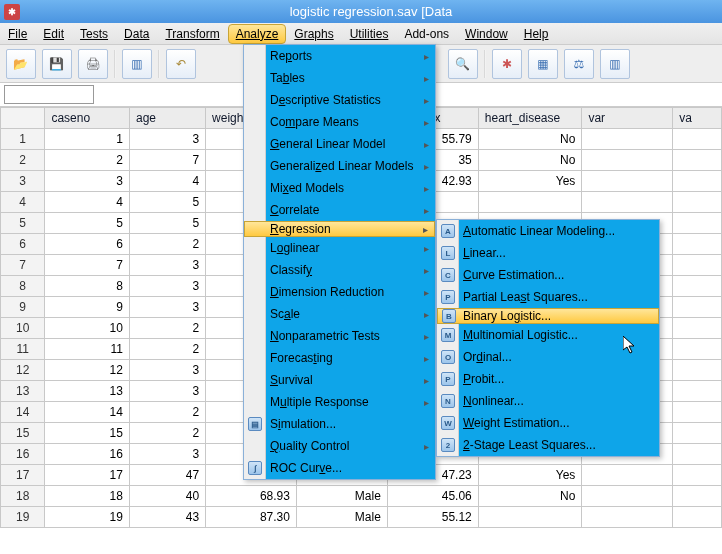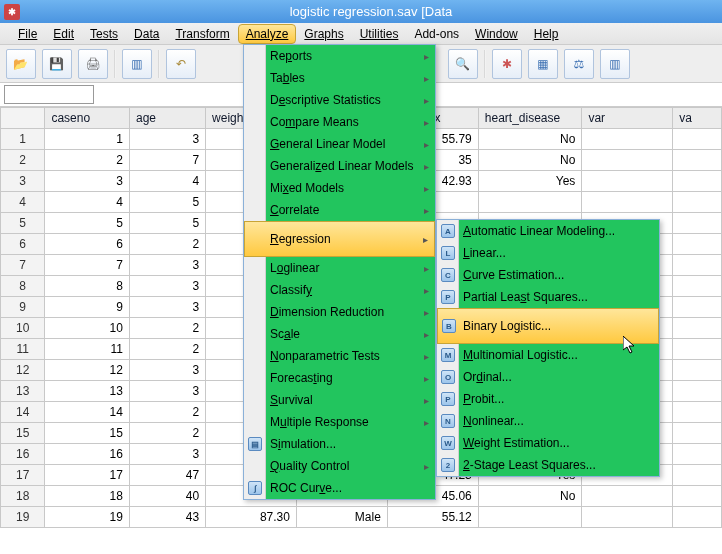--- a/index.html
+++ b/index.html
@@ -1,44 +1,44 @@
 <!DOCTYPE html>
 <html><head>
 <meta charset="utf-8">
 <style>
   * { box-sizing: border-box; margin: 0; padding: 0; font-family: Arial, sans-serif; font-size: 12px; }
   body { width: 722px; height: 554px; overflow: hidden; background: #fff; position: relative; }
   .title-bar { height: 23px; background: linear-gradient(#6fb4f0, #4a94e0); display: flex; align-items: center; padding: 0 4px; color: #fff; }
   .app-ico { width: 16px; height: 16px; background: #c44; border-radius: 2px; margin-right: 4px; display: flex; align-items: center; justify-content: center; font-size: 9px; font-weight: bold; }
   .title-txt { flex: 1; text-align: center; font-size: 13px; }
-  .menu-bar { height: 22px; background: linear-gradient(#f0f0f0,#e4e4e4); border-bottom: 1px solid #ccc; display: flex; align-items: center; padding-left: 10px; }
+  .menu-bar { height: 22px; background: linear-gradient(#f0f0f0,#e4e4e4); border-bottom: 1px solid #ccc; display: flex; align-items: center; }
   .menu-bar .mi { padding: 3px 8px; cursor: default; }
   .menu-bar .mi .ul { text-decoration: underline; }
   .menu-bar .mi.active { background: linear-gradient(#ffe69a,#ffc940); border: 1px solid #c8a436; border-radius: 4px; padding: 2px 7px; }
   .toolbar { height: 38px; background: #eee; border-bottom: 1px solid #ccc; display: flex; align-items: center; padding: 2px 6px; gap: 6px; }
   .tb-btn { width: 30px; height: 30px; border: 1px solid #b0c4de; border-radius: 2px; background: linear-gradient(#fff,#e6eef8); display: flex; align-items: center; justify-content: center; font-size: 18px; color: #3b6fb2; }
   .tb-sep { width: 2px; height: 28px; background: linear-gradient(to right,#ccc,#fff); }
   .formula-bar { height: 24px; border-bottom: 1px solid #ccc; display:flex; align-items:center; padding:0 4px;}
   .cell-ref-box { width: 90px; height: 19px; border: 1px solid #999; background: #fff; }
   .grid-wrap { position: relative; height: calc(100% - 107px); overflow: hidden; }
   table.sheet { border-collapse: collapse; width: 100%; table-layout: fixed; }
   table.sheet th, table.sheet td { border: 1px solid #c8c8c8; height: 21px; font-size: 12px; padding: 0 6px; }
   table.sheet th { background: #ececec; font-weight: normal; color: #0f172a; text-align: left; }
   table.sheet th.rowhdr { width: 42px; background: #f3f3f3; }
   table.sheet td.row-num { text-align: center; background: #f3f3f3; color: #333; }
   table.sheet td.num { text-align: right; }
   table.sheet td.txt { text-align: right; }
   th.col-var { color: #8a8a8a; }
   
-  .menu-popup { position: absolute; background: #22c55e; border: 1px solid #8ab0d8; box-shadow: 2px 2px 5px rgba(0,0,0,0.25); z-index: 50; }
+  .menu-popup { position: absolute; background: #0ea5e9; border: 1px solid #8ab0d8; box-shadow: 2px 2px 5px rgba(0,0,0,0.25); z-index: 50; }
   .menu-popup .icon-strip { position:absolute; left:0; top:0; bottom:0; width:22px; background:#eee; border-right:1px solid #d0d0d0;}
   .menu-popup .row { display:flex; align-items:center; height:22px; padding:0 20px 0 26px; position:relative; cursor:default;}
   .menu-popup .row .ulch { text-decoration: underline; }
   .menu-popup .row.has-sub::after { content:"▸"; position:absolute; right:6px; color:#555; font-size:10px;}
-  .menu-popup .row.hl { background: linear-gradient(#ffe69a,#ffc940); border:1px solid #c8a436; height:36px; margin:0; padding-left:25px;}
+  .menu-popup .row.hl { background: linear-gradient(#ffe69a,#ffc940); border:1px solid #c8a436; height:16px; margin:0; padding-left:25px;}
   .menu-popup .row .mi-icon { position:absolute; left:3px; width:16px; height:16px; display:flex; align-items:center; justify-content:center; font-size:11px;}
   .sub-menu { left: 186px; top: 163px; width: 224px; }
   .main-menu { left: 243px; top: 44px; width: 193px; }
   .icon-sq { width:14px; height:14px; border:1px solid #5a8ac0; background:linear-gradient(#cfe4f7,#9dc5eb); display:inline-flex; align-items:center; justify-content:center; font-size:8px; color:#2a5a8a; font-weight:bold; border-radius:2px;}
   .cursor-arr { position:absolute; left:623px; top:336px; z-index:100; pointer-events:none; font-size:16px; color:#000;}
 </style>
 </head>
 <body>
 
 <div class="title-bar">

